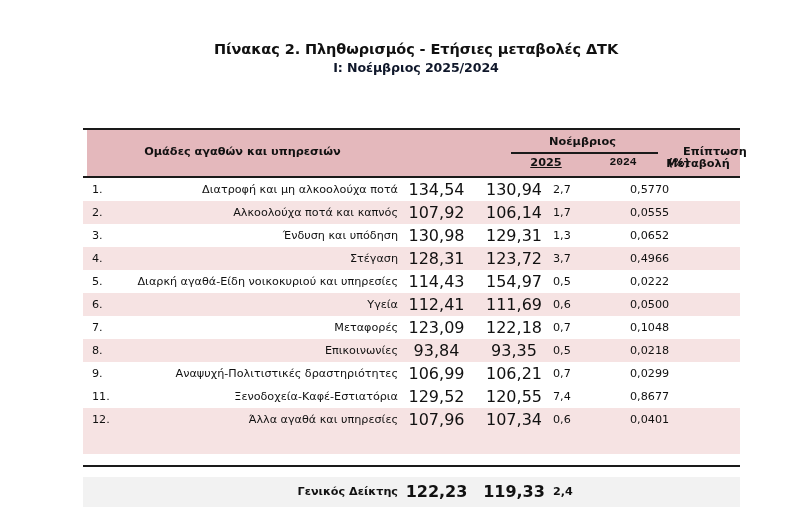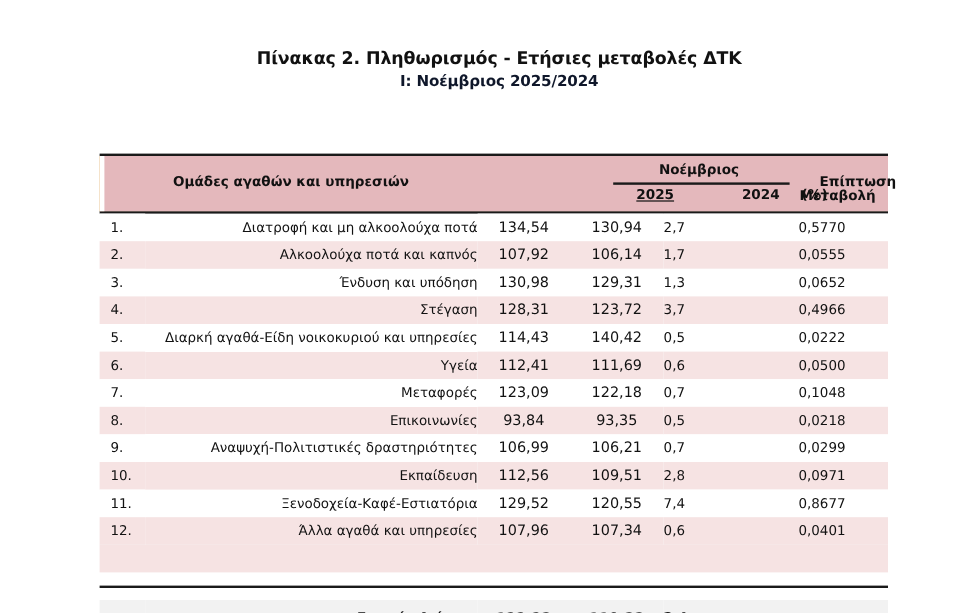--- a/index.html
+++ b/index.html
@@ -124,23 +124,24 @@
     height: 2px;
     background: #1a1a1a;
   }
   .hdr-y2025 {
     left: 426px;
     top: 26px;
     width: 74px;
     text-decoration: underline;
   }
   .hdr-y2024 {
-    left: 514px;
+    left: 503px;
     top: 26px;
     width: 74px;
+    font-family: Liberation Mono, monospace;
   }
   .hdr-chg {
     left: 577px;
     top: 5px;
     width: 76px;
     margin-top: 22px;
   }
   .hdr-chg-pct {
     left: 577px;
     top: 26px;
@@ -177,29 +178,29 @@
   td.label {
     text-align: right;
     padding-left: 4px;
     font-size: 11.2px;
     color: #111111;
     white-space: nowrap;
     overflow: hidden;
   }
   td.val {
     text-align: center;
-    font-size: 12px;
+    font-size: 16px;
     color: #111111;
   }
   td.chg {
     font-size: 11.2px;
     color: #111111;
   }
   td.imp {
-    text-align: center;
+    text-align: left;
     font-size: 11.2px;
     color: #111111;
   }
 
   
   .total-rule-top {
     height: 2px;
     background: #1a1a1a;
   }
   tr.total td {
@@ -297,21 +298,21 @@
           <td class="label">Στέγαση</td>
           <td class="val">128,31</td>
           <td class="val">123,72</td>
           <td class="chg">3,7</td>
           <td class="imp">0,4966</td>
         </tr>
         <tr class="plain">
           <td class="num">5.</td>
           <td class="label">Διαρκή αγαθά-Είδη νοικοκυριού και υπηρεσίες</td>
           <td class="val">114,43</td>
-          <td class="val">140,42</td>
+          <td class="val">154,97</td>
           <td class="chg">0,5</td>
           <td class="imp">0,0222</td>
         </tr>
         <tr class="alt">
           <td class="num">6.</td>
           <td class="label">Υγεία</td>
           <td class="val">112,41</td>
           <td class="val">111,69</td>
           <td class="chg">0,6</td>
           <td class="imp">0,0500</td>
@@ -332,28 +333,20 @@
           <td class="chg">0,5</td>
           <td class="imp">0,0218</td>
         </tr>
         <tr class="plain">
           <td class="num">9.</td>
           <td class="label">Αναψυχή-Πολιτιστικές δραστηριότητες</td>
           <td class="val">106,99</td>
           <td class="val">106,21</td>
           <td class="chg">0,7</td>
           <td class="imp">0,0299</td>
-        </tr>
-        <tr class="alt">
-          <td class="num">10.</td>
-          <td class="label">Εκπαίδευση</td>
-          <td class="val">112,56</td>
-          <td class="val">109,51</td>
-          <td class="chg">2,8</td>
-          <td class="imp">0,0971</td>
         </tr>
         <tr class="plain">
           <td class="num">11.</td>
           <td class="label">Ξενοδοχεία-Καφέ-Εστιατόρια</td>
           <td class="val">129,52</td>
           <td class="val">120,55</td>
           <td class="chg">7,4</td>
           <td class="imp">0,8677</td>
         </tr>
         <tr class="alt">

